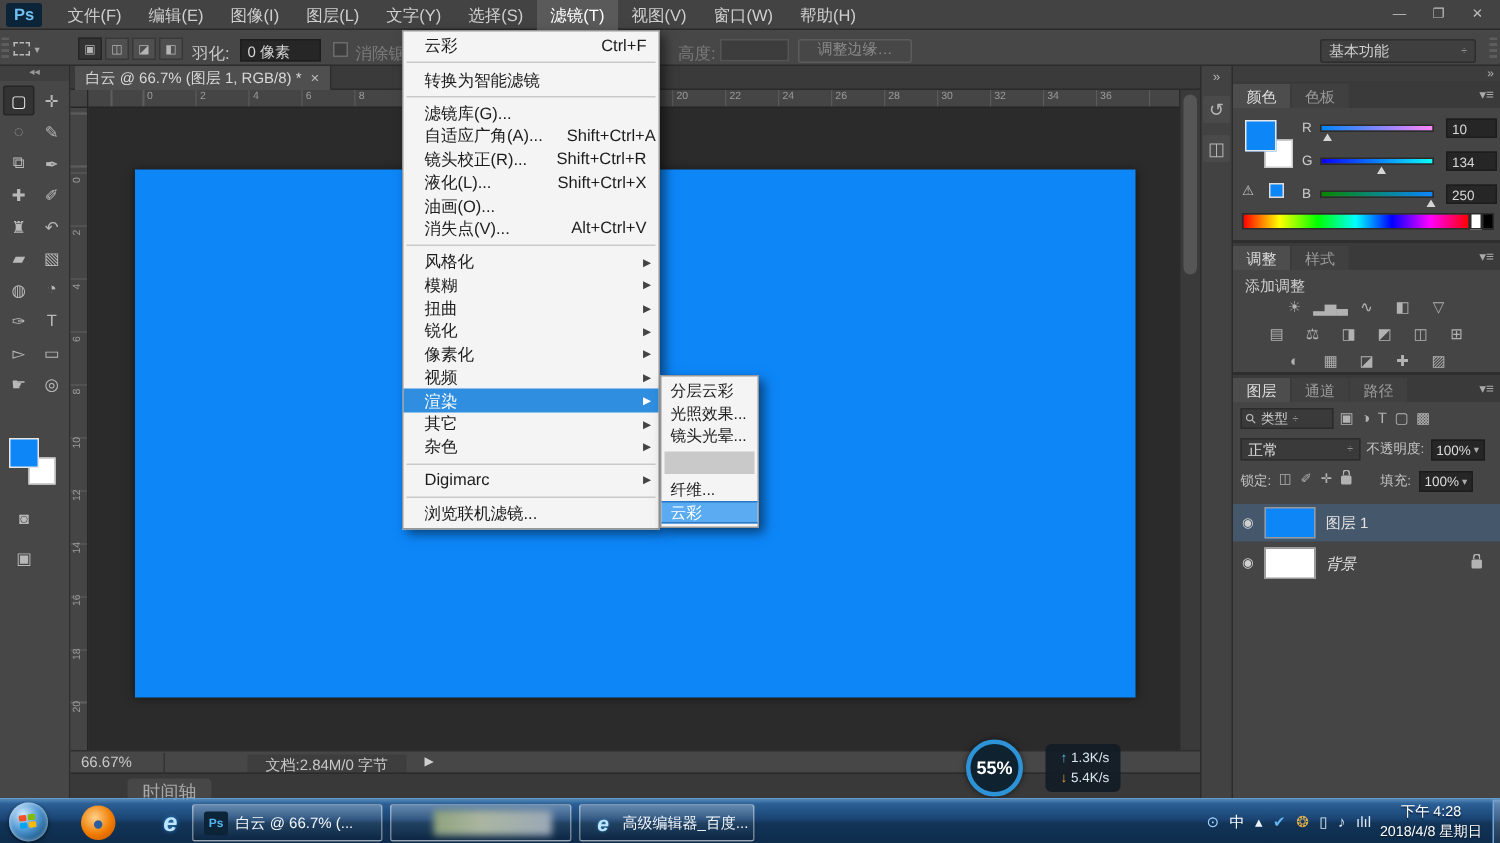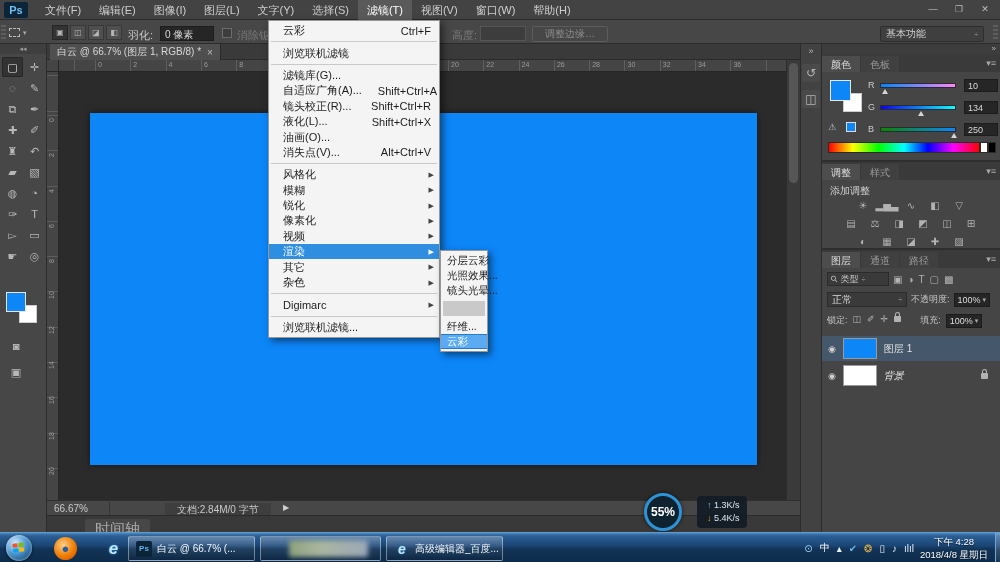--- a/index.html
+++ b/index.html
@@ -59,33 +59,33 @@
   .pasteboard { position:absolute; left:59px; top:72px; width:727px; height:428px; background:#2b2b2b; }
   .canvas { position:absolute; left:90px; top:113px; width:667px; height:352px; box-shadow:0 0 6px rgba(0,0,0,.55); }
   .scrollbar-v { position:absolute; left:786px; top:60px; width:14px; height:440px; background:#3a3a3a; border-left:1px solid #2c2c2c; }
   .scroll-thumb { position:absolute; left:2px; top:3px; width:9px; height:120px; background:#565656; border-radius:5px; }
   .statusbar { position:absolute; left:47px; top:500px; width:753px; height:15px; background:#474747; border-top:1px solid #2e2e2e; color:#c9c9c9; font-size:10px; }
   .status-zoom { position:absolute; left:7px; top:2px; }
   .status-sep { position:absolute; left:62px; top:1px; width:1px; height:13px; background:#333; }
   .status-doc { position:absolute; left:118px; top:2px; background:#3e3e3e; padding:0 12px; }
   .status-arrow { position:absolute; left:236px; top:2px; color:#cfcfcf; font-size:8px; }
   .timeline { position:absolute; left:47px; top:515px; width:753px; height:17px; background:#393939; border-top:1px solid #2b2b2b; }
-  .timeline-tab { position:absolute; left:38px; top:3px; height:16px; background:#474747; border-radius:3px 3px 0 0; color:#a8a8a8; font-size:15px; padding:1px 10px; }
+  .timeline-tab { position:absolute; left:38px; top:3px; height:16px; background:#474747; border-radius:3px 3px 0 0; color:#a8a8a8; font-size:12px; padding:1px 10px; }
 
   
   .dropdown { position:absolute; left:268px; top:20px; width:172px; background:#f4f4f4; border:1px solid #979797; box-shadow:3px 3px 7px rgba(0,0,0,.5); z-index:50; padding:2px 0; }
   .mi { display:flex; align-items:center; height:15.4px; padding:0 8px 0 14px; font-size:11px; color:#1c1c1c; position:relative; }
   .mi-label { flex:1; white-space:nowrap; }
   .mi-shortcut { margin-left:16px; color:#1c1c1c; }
   .mi-arrow { display:none; position:absolute; right:5px; font-size:7px; color:#444; }
   .mi.submenu .mi-arrow { display:block; }
   .mi.highlighted { background:#2f8ee0; color:#fff; }
   .mi.highlighted .mi-shortcut, .mi.highlighted .mi-arrow { color:#fff; }
   .mi.separator { height:1px; background:#c9c9c9; margin:3px 2px; padding:0; }
-  .submenu-panel { position:absolute; left:440px; top:250px; width:48px; background:#f4f4f4; border:1px solid #979797; box-shadow:3px 3px 7px rgba(0,0,0,.5); z-index:51; padding:2px 0; }
+  .submenu-panel { position:absolute; left:440px; top:250px; width:66px; background:#f4f4f4; border:1px solid #979797; box-shadow:3px 3px 7px rgba(0,0,0,.5); z-index:51; padding:2px 0; }
   .submenu-panel .mi { padding:0 6px; height:15px; font-size:10.5px; }
   .submenu-panel .mi.highlighted { background:#5aabf2; border-top:1px solid #2a79c7; border-bottom:1px solid #2a79c7; color:#fff; }
 
   
   .dockstrip { position:absolute; left:800px; top:44px; width:22px; height:488px; background:#424242; border-left:1px solid #2c2c2c; border-right:1px solid #2c2c2c; }
   .dock-collapse { color:#b5b5b5; font-size:9px; text-align:center; padding-top:2px; }
   .dock-btn { width:18px; height:18px; margin:8px auto 0; color:#b5b5b5; font-size:12px; display:flex; align-items:center; justify-content:center; background:#4a4a4a; border-radius:2px; }
 
   
   .rightcol { position:absolute; left:822px; top:44px; width:178px; height:488px; background:#454545; }
@@ -360,21 +360,21 @@
 
       </div>
 
       <div class="mi separator">
         
         
         
       </div>
 
       <div class="mi">
-        <span class="mi-label">浏览联机滤镜</span>
+        <span class="mi-label">转换为智能滤镜</span>
         <span class="mi-shortcut"></span>
 
       </div>
 
       <div class="mi separator">
         
         
         
       </div>
 
@@ -425,20 +425,25 @@
         <span class="mi-shortcut"></span>
         <span class="mi-arrow">▶</span>
       </div>
 
       <div class="mi submenu">
         <span class="mi-label">模糊</span>
         <span class="mi-shortcut"></span>
         <span class="mi-arrow">▶</span>
       </div>
 
+      <div class="mi submenu">
+        <span class="mi-label">扭曲</span>
+        <span class="mi-shortcut"></span>
+        <span class="mi-arrow">▶</span>
+      </div>
 
       <div class="mi submenu">
         <span class="mi-label">锐化</span>
         <span class="mi-shortcut"></span>
         <span class="mi-arrow">▶</span>
       </div>
 
       <div class="mi submenu">
         <span class="mi-label">像素化</span>
         <span class="mi-shortcut"></span>

